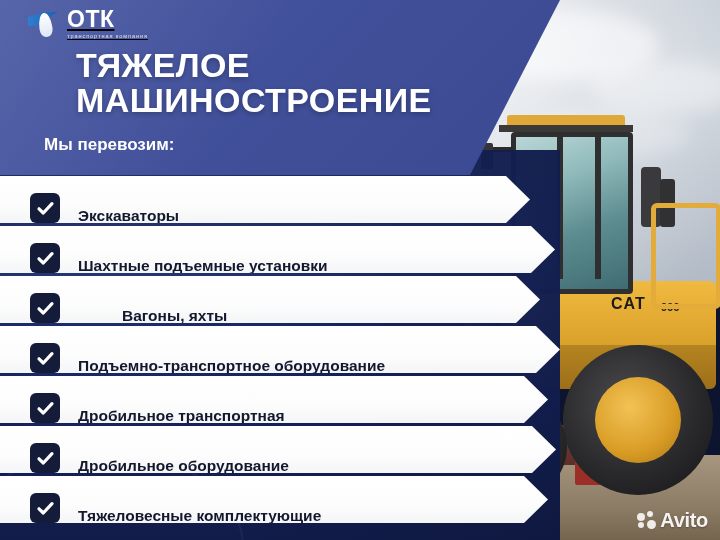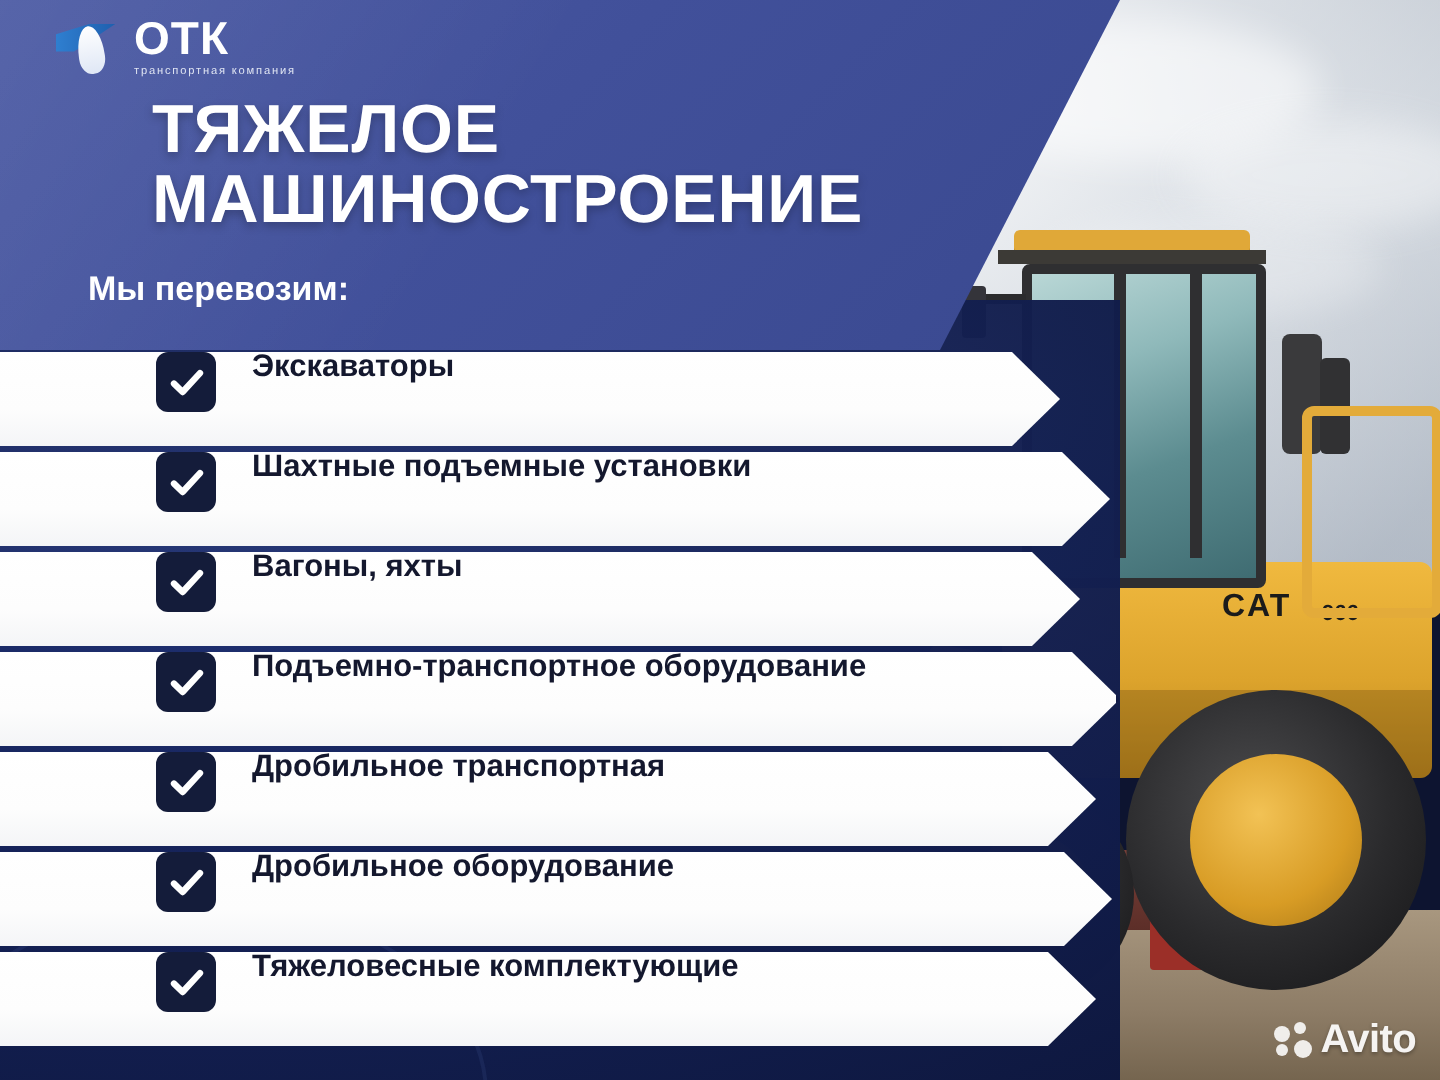--- a/index.html
+++ b/index.html
@@ -88,41 +88,40 @@
     position:absolute;left:0;top:3px;width:30px;height:14px;
     background:linear-gradient(90deg,#2f7fd0,#1f5fae);
     clip-path:polygon(0 38%, 58% 0, 100% 0, 30% 100%, 0 100%);
   }
   .logo-mark .leaf{
     position:absolute;left:11px;top:4px;width:13px;height:24px;
     background:linear-gradient(180deg,#ffffff,#dfe7f5);
     border-radius:60% 60% 55% 55%/75% 75% 40% 40%;
     transform:rotate(-8deg);
   }
-  .logo-txt{display:flex;flex-direction:column;line-height:1;}
+  .logo-txt{display:flex;flex-direction:column;line-height:1;text-decoration:underline;}
   .logo-otk{color:#fff;font:800 23px/1 "Liberation Sans",sans-serif;letter-spacing:.5px;}
   .logo-sub{color:#dfe4f2;font:400 5.6px/1 "Liberation Sans",sans-serif;letter-spacing:.9px;margin-top:3px;}
 
   
   .headline{position:absolute;left:28px;top:48px;color:#fff;
     font:800 34px/1.02 "Liberation Sans",sans-serif;letter-spacing:.4px;
     text-shadow:0 2px 5px rgba(0,0,0,.25);margin-left:48px;}
   .headline div{white-space:nowrap;}
   .subtitle{position:absolute;left:44px;top:136px;color:#fff;
     font:700 17px/1 "Liberation Sans",sans-serif;}
 
   
   .list{position:absolute;left:0;top:176px;width:720px;}
   .row{position:relative;height:47px;margin-bottom:3px;}
   .bar{
     position:absolute;left:0;top:0;height:47px;
     background:linear-gradient(180deg,#ffffff 0%,#fdfdfd 60%,#f4f5f7 100%);
-    display:flex;align-items:flex-start;
+    display:flex;align-items:flex-end;
     box-shadow:0 1px 3px rgba(0,0,0,.25);
-    padding-left:48px;
   }
   .chk{
     width:30px;height:30px;margin-left:30px;flex:0 0 auto;
     background:#141c3a;border-radius:6px;
     display:flex;align-items:center;justify-content:center;
   }
   .chk svg{display:block;}
   .label{
     margin-left:18px;color:#14182e;
     font:700 15.5px/1 "Liberation Sans",sans-serif;white-space:nowrap;
@@ -220,31 +219,31 @@
         <div class="bar" style="width: 555px; clip-path: polygon(0px 0px, 531px 0px, 555px 50%, 531px 100%, 0px 100%);">
           <div class="chk">
             <svg width="19" height="19" viewBox="0 0 19 19" aria-hidden="true">
               <path d="M3 9.8 L7.3 14 L16 4.6" fill="none" stroke="#ffffff" stroke-width="3.2" stroke-linecap="round" stroke-linejoin="round"></path>
             </svg>
           </div>
           <span class="label">Шахтные подъемные установки</span>
         </div>
       </div>
       <div class="row">
-        <div class="bar" style="width: 540px; clip-path: polygon(0px 0px, 516px 0px, 540px 50%, 516px 100%, 0px 100%);">
+        <div class="bar" style="width: 540px; clip-path: polygon(0px 0px, 516px 0px, 540px 50%, 516px 100%, 0px 100%); gap: 44px;">
           <div class="chk">
             <svg width="19" height="19" viewBox="0 0 19 19" aria-hidden="true">
               <path d="M3 9.8 L7.3 14 L16 4.6" fill="none" stroke="#ffffff" stroke-width="3.2" stroke-linecap="round" stroke-linejoin="round"></path>
             </svg>
           </div>
           <span class="label">Вагоны, яхты</span>
         </div>
       </div>
       <div class="row">
-        <div class="bar" style="width: 510px; clip-path: polygon(0px 0px, 536px 0px, 560px 50%, 536px 100%, 0px 100%);">
+        <div class="bar" style="width: 560px; clip-path: polygon(0px 0px, 536px 0px, 560px 50%, 536px 100%, 0px 100%);">
           <div class="chk">
             <svg width="19" height="19" viewBox="0 0 19 19" aria-hidden="true">
               <path d="M3 9.8 L7.3 14 L16 4.6" fill="none" stroke="#ffffff" stroke-width="3.2" stroke-linecap="round" stroke-linejoin="round"></path>
             </svg>
           </div>
           <span class="label">Подъемно-транспортное оборудование</span>
         </div>
       </div>
       <div class="row">
         <div class="bar" style="width: 548px; clip-path: polygon(0px 0px, 524px 0px, 548px 50%, 524px 100%, 0px 100%);">

